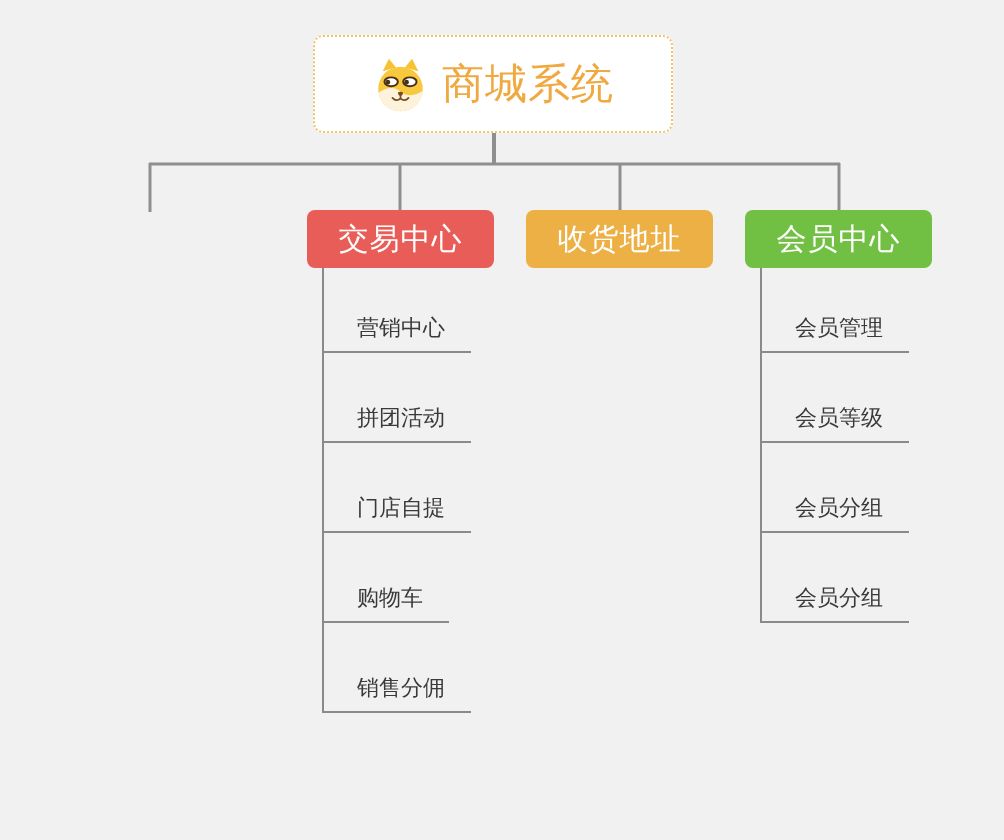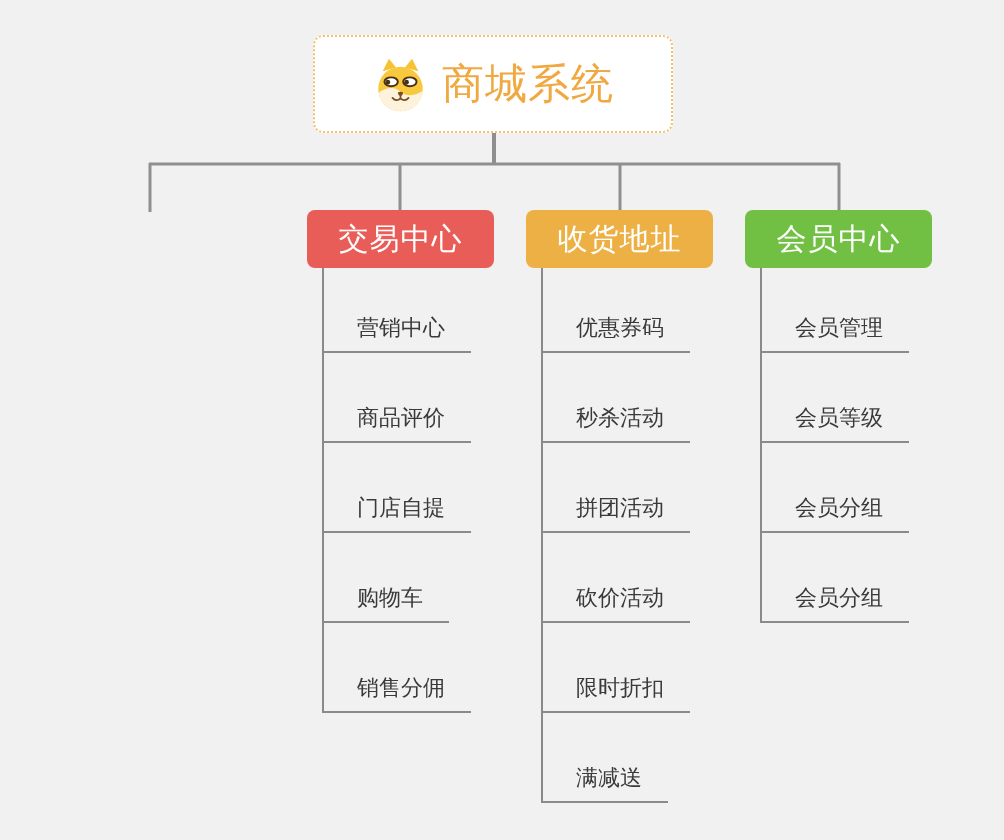--- a/index.html
+++ b/index.html
@@ -78,56 +78,36 @@
   </div>
 
 
   <div class="branch" style="left:307px">
     <div class="branch-header" style="background-color: rgb(233, 93, 88);">交易中心</div>
     <div class="branch-children">
       <div class="tree-item">
           <span class="tree-item-label">营销中心</span>
         </div>
       <div class="tree-item">
-          <span class="tree-item-label">商品评价</span>
+          <span class="tree-item-label">拼团活动</span>
         </div>
       <div class="tree-item">
           <span class="tree-item-label">门店自提</span>
         </div>
       <div class="tree-item">
           <span class="tree-item-label">购物车</span>
         </div>
       <div class="tree-item">
           <span class="tree-item-label">销售分佣</span>
         </div>
     </div>
   </div>
 
   <div class="branch" style="left:526px">
     <div class="branch-header" style="background-color: rgb(237, 176, 69);">收货地址</div>
-    <div class="branch-children">
-      <div class="tree-item">
-          <span class="tree-item-label">优惠券码</span>
-        </div>
-      <div class="tree-item">
-          <span class="tree-item-label">秒杀活动</span>
-        </div>
-      <div class="tree-item">
-          <span class="tree-item-label">拼团活动</span>
-        </div>
-      <div class="tree-item">
-          <span class="tree-item-label">砍价活动</span>
-        </div>
-      <div class="tree-item">
-          <span class="tree-item-label">限时折扣</span>
-        </div>
-      <div class="tree-item">
-          <span class="tree-item-label">满减送</span>
-        </div>
-    </div>
   </div>
 
   <div class="branch" style="left:745px">
     <div class="branch-header" style="background-color: rgb(113, 192, 67);">会员中心</div>
     <div class="branch-children">
       <div class="tree-item">
           <span class="tree-item-label">会员管理</span>
         </div>
       <div class="tree-item">
           <span class="tree-item-label">会员等级</span>

